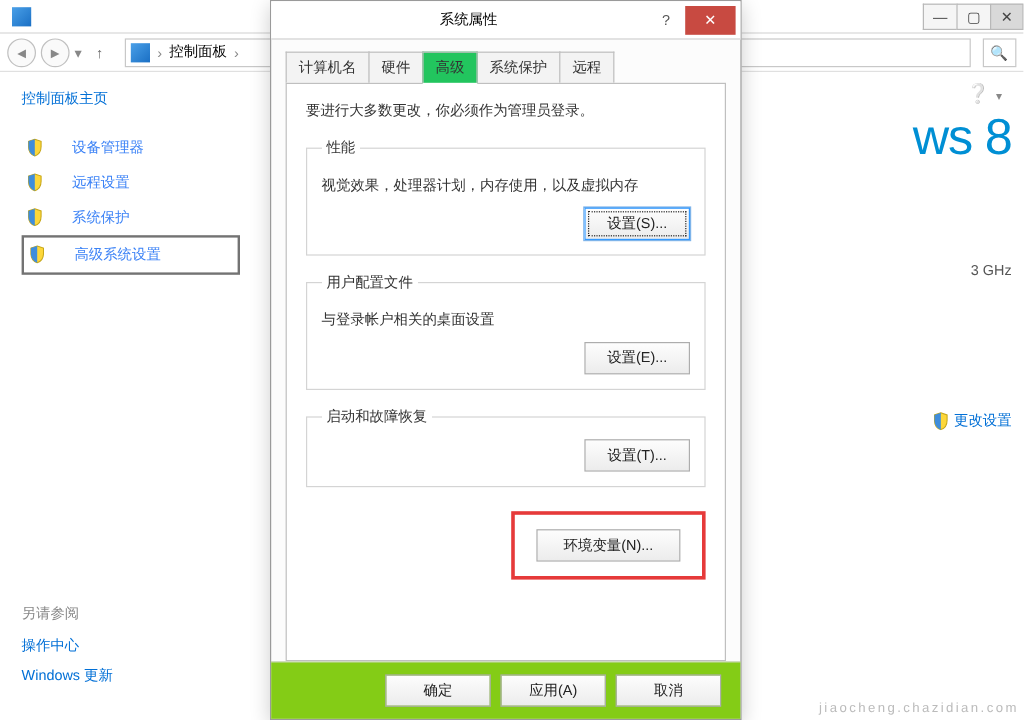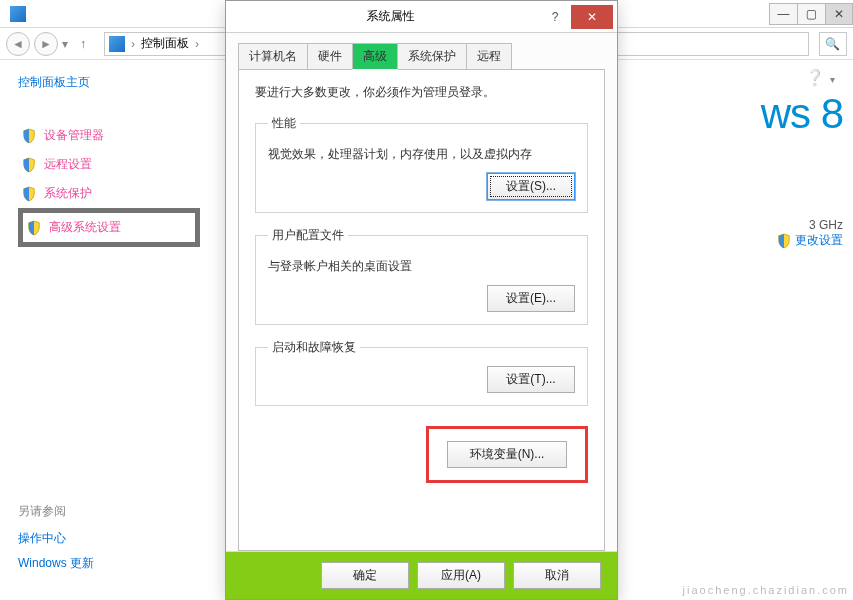--- a/index.html
+++ b/index.html
@@ -19,35 +19,35 @@
     .nav-arrow { width: 24px; height: 24px; border: 1px solid #c0c0c0; border-radius: 50%; display: flex; align-items: center; justify-content: center; color: #888; background: #fafafa; }
     .nav-dd { color: #888; }
     .nav-up { width: 22px; height: 22px; display: flex; align-items: center; justify-content: center; color: #666; }
     .addr { flex: 1; height: 24px; border: 1px solid #c8c8c8; background: #fff; display: flex; align-items: center; padding: 0 4px; gap: 6px; margin: 0 6px; }
     .addr .mini { width: 16px; height: 16px; background: linear-gradient(135deg,#4aa0e8,#1a6fc4); }
     .addr .sep { color: #888; }
     .searchbox { width: 28px; height: 24px; border: 1px solid #c8c8c8; display: flex; align-items: center; justify-content: center; color: #777; }
 
     
     .sidebar { position: absolute; left: 0; top: 60px; width: 218px; bottom: 0; padding: 14px 18px; }
-    .sidebar h3 { color: #006fd6; font-weight: normal; font-size: 12px; margin-bottom: 30px; }
+    .sidebar h3 { color: #006fd6; font-weight: normal; font-size: 12px; margin-bottom: 18px; }
     .sidebar ul { list-style: none; }
-    .sidebar li { display: flex; align-items: center; gap: 8px; padding: 6px 4px; color: #ec4899; }
-    .sidebar li.highlight { border: 5px solid #737373; }
+    .sidebar li { display: flex; gap: 24px; padding: 6px 4px; color: #3b82f6; }
+    .sidebar li.highlight { border: 2px solid #737373; }
     .shield { width: 14px; height: 16px; }
 
     .sidebar .see-also { position: absolute; bottom: 20px; left: 18px; }
     .see-also-title { color: #888; margin-bottom: 10px; }
     .see-also a { display: block; color: #006fd6; margin: 8px 0; text-decoration: none; }
 
     
     .right-peek { position: absolute; right: 10px; top: 90px; text-align: right; }
     .right-peek .brand { font-size: 42px; color: #008fd4; font-weight: 300; letter-spacing: -1px; }
     .right-peek .ghz { margin-top: 80px; color: #555; }
-    .right-peek .link { }
+    .right-peek .link { margin-top: 110px; }
     .right-peek .link a { color: #006fd6; text-decoration: none; }
     .right-peek .shieldrow { display:flex; align-items:center; gap:4px; justify-content:flex-end; }
     .help-icon { position:absolute; right:18px; top:68px; color:#1a6fc4; font-size:16px; }
 
     
     .dialog { position: absolute; left: 225px; top: 0; width: 393px; height: 600px; background: #fcfcfc; border: 1px solid #9a9a9a; box-shadow: 0 4px 16px rgba(0,0,0,.2); display:flex; flex-direction:column; }
     .dlg-title { height: 32px; background: #fff; display: flex; align-items: center; padding: 0 0 0 10px; border-bottom: 1px solid #d0d0d0; }
     .dlg-title span { flex:1; text-align:center; }
     .dlg-close { width: 42px; height: 24px; background: #c84a41; color: #fff; display:flex; align-items:center; justify-content:center; margin-right:4px; }
     .dlg-help { width:20px; text-align:center; color:#555; margin-right:6px; }

